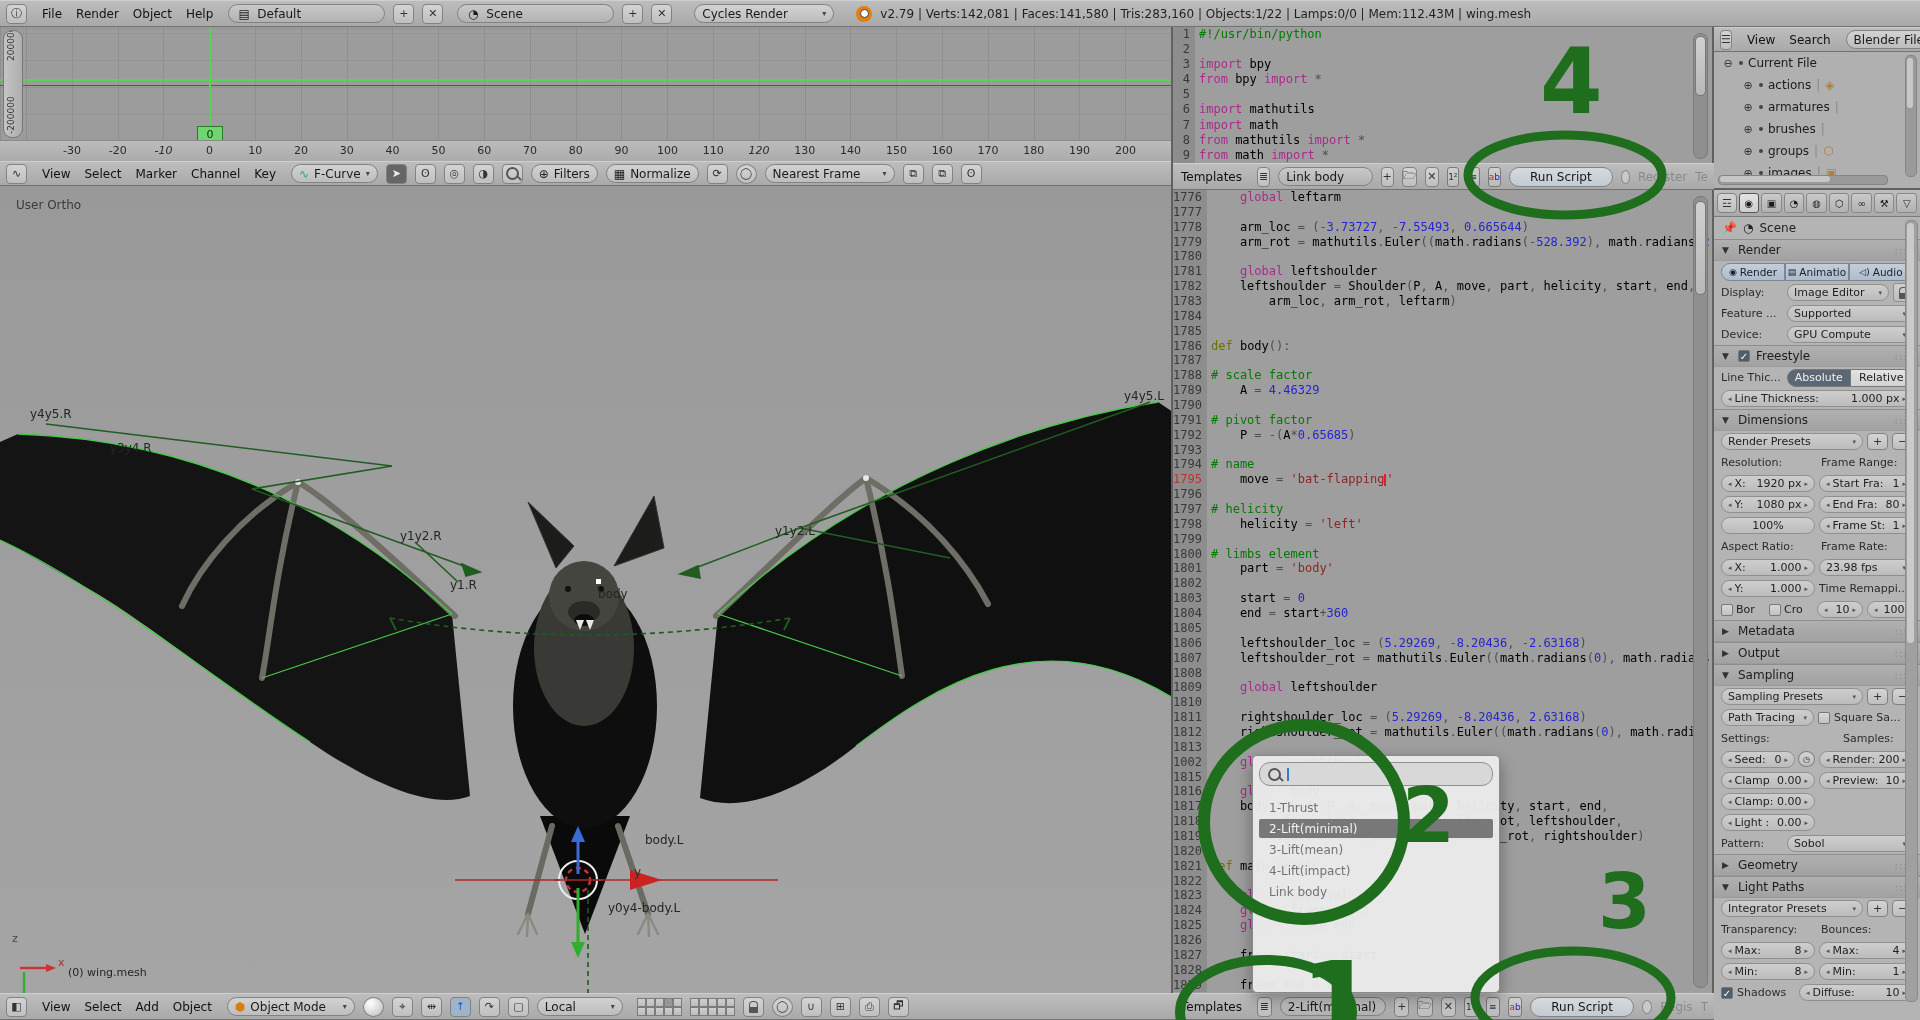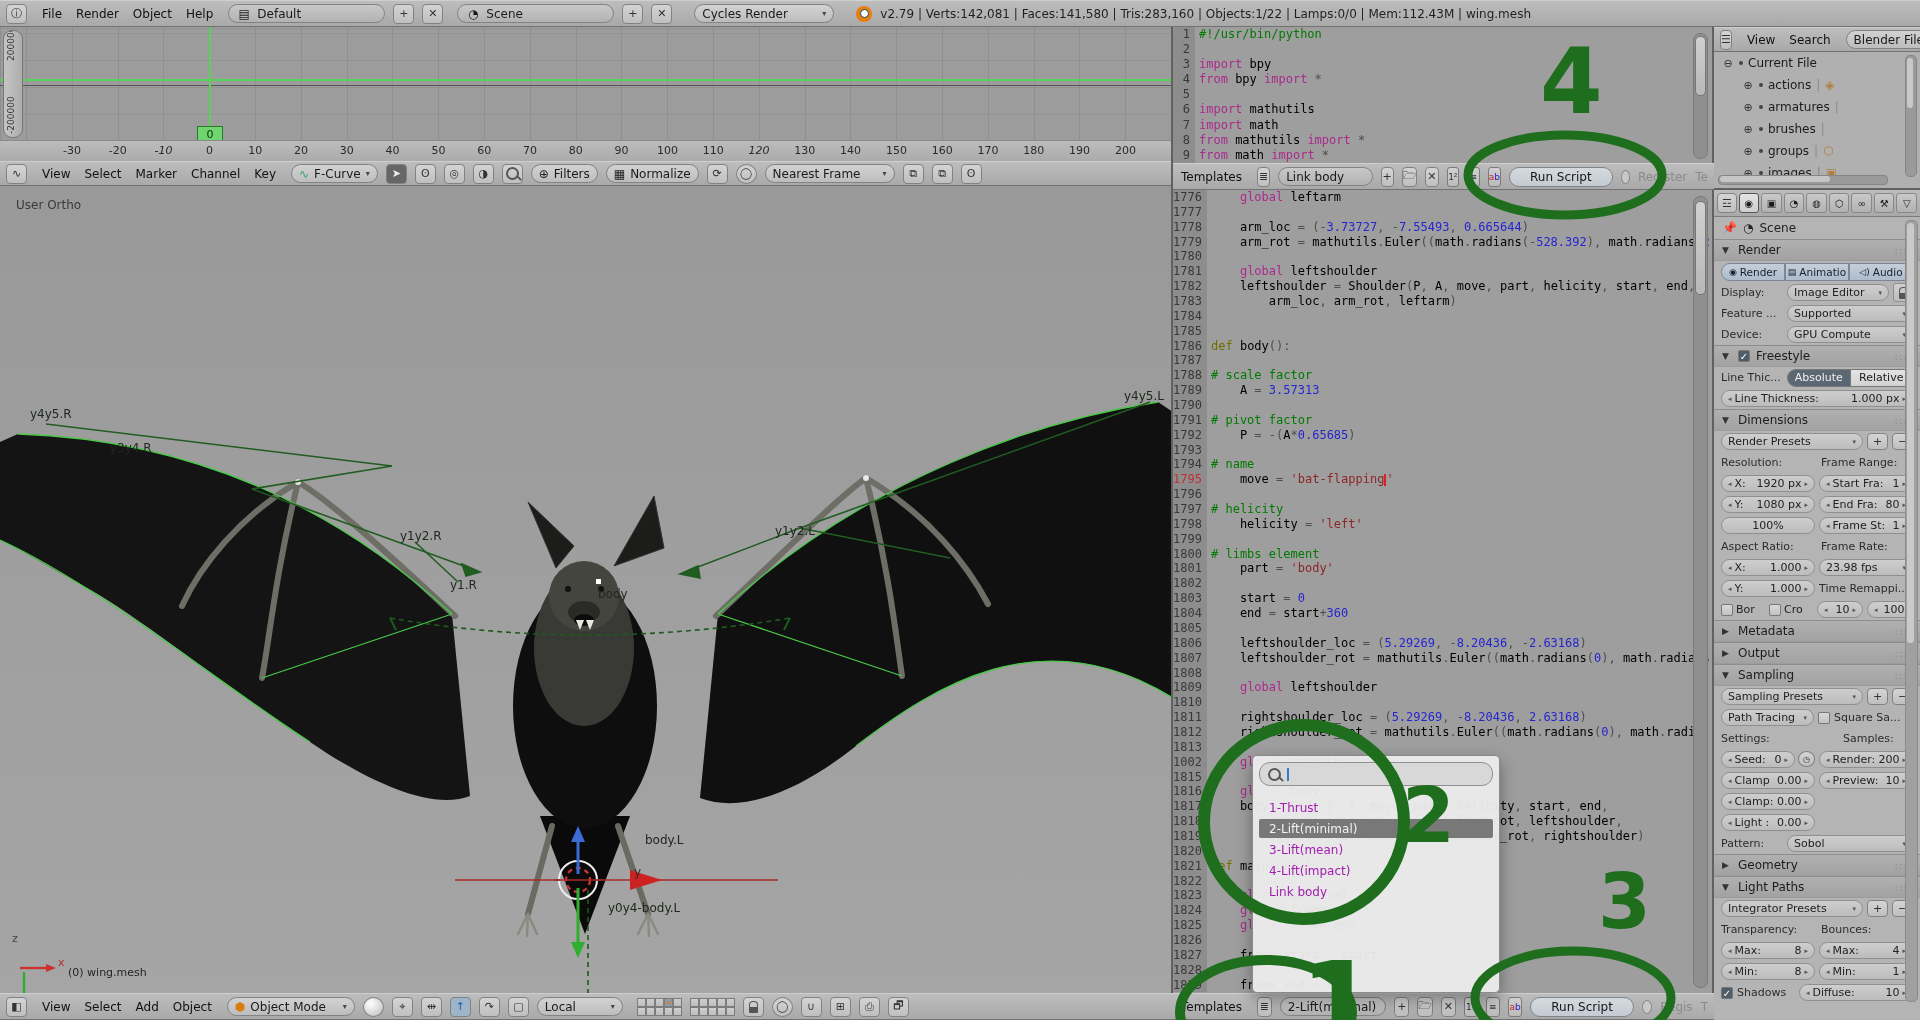--- a/index.html
+++ b/index.html
@@ -72,21 +72,21 @@
   .runbtn{min-width:104px;}
   .circlecb{width:12px;height:12px;border-radius:50%;border:1px solid #8a8a8a;background:#c9c9c9;}
   .dim{color:#8a8a8a;}
   
   #dropdown{position:absolute;left:1252px;top:755px;width:248px;height:238px;background:rgba(235,235,235,0.96);
     border:1px solid #8a8a8a;border-radius:5px;box-shadow:0 6px 16px rgba(0,0,0,.35);z-index:40;padding:6px;box-sizing:border-box;}
   #dd-search{height:22px;background:#d8d8d8;border:1px solid #909090;border-radius:11px;display:flex;align-items:center;padding:0 8px;gap:6px;}
   .mag{width:9px;height:9px;border:2px solid #555;border-radius:50%;position:relative;flex:0 0 auto;}
   .mag::after{content:"";position:absolute;left:8px;top:8px;width:6px;height:2px;background:#555;transform:rotate(45deg);}
   #dd-caret{width:2px;height:13px;background:#3a78c8;}
-  .dd-item{height:19px;display:flex;align-items:center;padding:0 10px;font-size:12px;color:#a21caf;border-radius:2px;}
+  .dd-item{height:19px;display:flex;align-items:center;padding:0 10px;font-size:12px;color:#737373;border-radius:2px;}
   .dd-item.sel{background:#787878;color:#f2f2f2;}
   #dd-list{margin-top:12px;display:flex;flex-direction:column;gap:2px;}
   
   #outliner{position:absolute;left:1714px;top:27px;width:206px;height:163px;background:#b0b0b0;box-sizing:border-box;border-bottom:2px solid #616161;overflow:hidden;}
   #outliner-header{height:25px;}
   .orow{height:22px;display:flex;align-items:center;gap:5px;padding-left:8px;font-size:12px;color:#1b1b1b;}
   .orow .exp{font-size:11px;color:#333;width:12px;text-align:center;}
   .odot{width:4px;height:4px;border-radius:50%;background:#444;}
   .osep{color:#8a8a8a;}
   #out-hscroll{position:absolute;left:4px;bottom:3px;width:168px;height:8px;background:#9a9a9a;border-radius:4px;border:1px solid #858585;}
@@ -477,21 +477,21 @@
         <div class="cl"><span class="gut">1779</span><span class="ct"><span class="tk-t">    arm_rot </span><span class="tk-o">= </span><span class="tk-t">mathutils</span><span class="tk-o">.</span><span class="tk-t">Euler</span><span class="tk-o">((</span><span class="tk-t">math</span><span class="tk-o">.</span><span class="tk-t">radians</span><span class="tk-o">(-</span><span class="tk-n">528.392</span><span class="tk-o">), </span><span class="tk-t">math</span><span class="tk-o">.</span><span class="tk-t">radians</span><span class="tk-o">(</span><span class="tk-n">2</span></span></div>
         <div class="cl"><span class="gut">1780</span><span class="ct"></span></div>
         <div class="cl"><span class="gut">1781</span><span class="ct"><span class="tk-t">    </span><span class="tk-k">global</span><span class="tk-t"> leftshoulder</span></span></div>
         <div class="cl"><span class="gut">1782</span><span class="ct"><span class="tk-t">    leftshoulder </span><span class="tk-o">= </span><span class="tk-t">Shoulder</span><span class="tk-o">(</span><span class="tk-t">P</span><span class="tk-o">, </span><span class="tk-t">A</span><span class="tk-o">, </span><span class="tk-t">move</span><span class="tk-o">, </span><span class="tk-t">part</span><span class="tk-o">, </span><span class="tk-t">helicity</span><span class="tk-o">, </span><span class="tk-t">start</span><span class="tk-o">, </span><span class="tk-t">end</span><span class="tk-o">,</span></span></div>
         <div class="cl"><span class="gut">1783</span><span class="ct"><span class="tk-t">        arm_loc</span><span class="tk-o">, </span><span class="tk-t">arm_rot</span><span class="tk-o">, </span><span class="tk-t">leftarm</span><span class="tk-o">)</span></span></div>
         <div class="cl"><span class="gut">1784</span><span class="ct"></span></div>
         <div class="cl"><span class="gut">1785</span><span class="ct"></span></div>
         <div class="cl"><span class="gut">1786</span><span class="ct"><span class="tk-d">def</span><span class="tk-t"> body</span><span class="tk-o">():</span></span></div>
         <div class="cl"><span class="gut">1787</span><span class="ct"></span></div>
         <div class="cl"><span class="gut">1788</span><span class="ct"><span class="tk-c"># scale factor</span></span></div>
-        <div class="cl"><span class="gut">1789</span><span class="ct"><span class="tk-t">    A </span><span class="tk-o">= </span><span class="tk-n">3.57313</span></span></div>
+        <div class="cl"><span class="gut">1789</span><span class="ct"><span class="tk-t">    A </span><span class="tk-o">= </span><span class="tk-n">4.46329</span></span></div>
         <div class="cl"><span class="gut">1790</span><span class="ct"></span></div>
         <div class="cl"><span class="gut">1791</span><span class="ct"><span class="tk-c"># pivot factor</span></span></div>
         <div class="cl"><span class="gut">1792</span><span class="ct"><span class="tk-t">    P </span><span class="tk-o">= -(</span><span class="tk-t">A</span><span class="tk-o">*</span><span class="tk-n">0.65685</span><span class="tk-o">)</span></span></div>
         <div class="cl"><span class="gut">1793</span><span class="ct"></span></div>
         <div class="cl"><span class="gut">1794</span><span class="ct"><span class="tk-c"># name</span></span></div>
         <div class="cl"><span class="gut red">1795</span><span class="ct"><span class="tk-t">    move </span><span class="tk-o">= </span><span class="tk-s">'bat-flapping</span><span class="tk-cur"></span><span class="tk-s">'</span></span></div>
         <div class="cl"><span class="gut">1796</span><span class="ct"></span></div>
         <div class="cl"><span class="gut">1797</span><span class="ct"><span class="tk-c"># helicity</span></span></div>
         <div class="cl"><span class="gut">1798</span><span class="ct"><span class="tk-t">    helicity </span><span class="tk-o">= </span><span class="tk-s">'left'</span></span></div>
         <div class="cl"><span class="gut">1799</span><span class="ct"></span></div>

